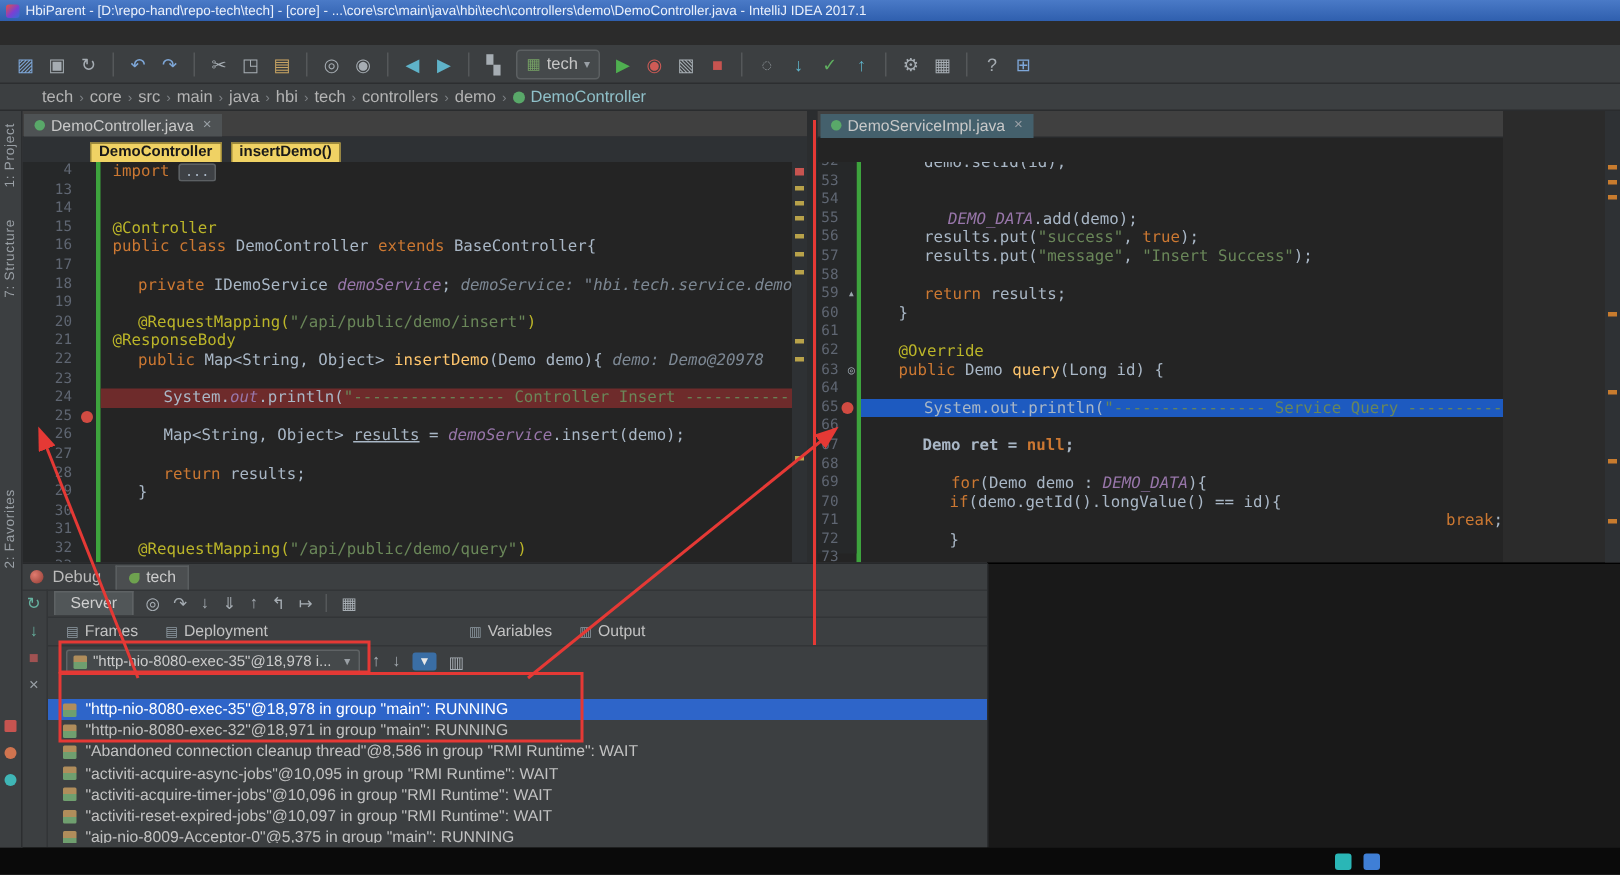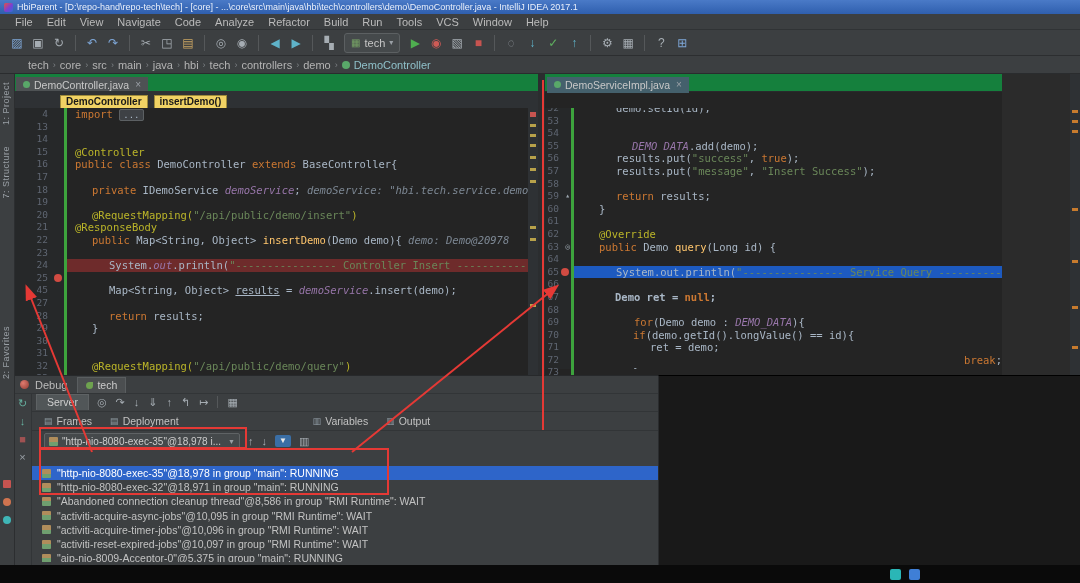--- a/index.html
+++ b/index.html
@@ -33,21 +33,21 @@
   .left-strip{position:absolute;left:0;top:74px;width:14px;height:491px;background:#3c3f41;
     border-right:1px solid #2c2e30;z-index:6;}
   .strip-label{position:absolute;left:1px;writing-mode:vertical-rl;transform:rotate(180deg);
     font-size:9px;color:#9aa0a6;letter-spacing:.5px;}
   .strip-dot{position:absolute;left:3px;width:8px;height:8px;display:inline-block;}
   
   .editor{position:absolute;top:74px;height:301px;background:#242424;}
   #editor-left{left:14px;width:524px;}
   #editor-right{left:545px;width:457px;}
   .splitter{position:absolute;left:538px;top:74px;width:7px;height:301px;background:#2b2d2f;}
-  .tabbar{position:absolute;left:0;top:0;right:0;height:17px;background:#15803d;border-bottom:1px solid #282a2c;}
+  .tabbar{position:absolute;left:0;top:0;right:0;height:17px;background:#404040;border-bottom:1px solid #282a2c;}
   .etab{display:inline-flex;align-items:center;gap:4px;height:16px;padding:0 7px;margin-left:2px;
     background:#4e5254;color:#c8c8c8;font-size:10.5px;}
   #editor-right .etab{background:#44606c;}
   .file-ic{width:7px;height:7px;border-radius:50%;background:#59a869;flex:none;}
   .tab-close{color:#9aa0a6;font-size:10px;margin-left:2px;}
   .crumbrow{position:absolute;left:0;top:17px;right:0;height:17px;background:#2e3134;border-bottom:1px solid #232527;}
   .chip{display:inline-block;margin-top:2px;margin-left:6px;height:12px;line-height:12px;padding:0 5px;
     background:#f0d264;border:1px solid #9e8a3a;color:#191919;font-size:10px;font-weight:bold;}
   #editor-left .chip:first-child{margin-left:46px;}
   #editor-right .chip:first-child{margin-left:35px;}
@@ -134,35 +134,20 @@
 </head>
 <body>
 
 <div id="app">
 
   <div class="titlebar">
     <span class="app-logo"></span>
     <span class="title-text">HbiParent - [D:\repo-hand\repo-tech\tech] - [core] - ...\core\src\main\java\hbi\tech\controllers\demo\DemoController.java - IntelliJ IDEA 2017.1</span>
   </div>
 
-  <div class="menubar" id="menubar">
-      <span class="menu-item">File</span>
-      <span class="menu-item">Edit</span>
-      <span class="menu-item">View</span>
-      <span class="menu-item">Navigate</span>
-      <span class="menu-item">Code</span>
-      <span class="menu-item">Analyze</span>
-      <span class="menu-item">Refactor</span>
-      <span class="menu-item">Build</span>
-      <span class="menu-item">Run</span>
-      <span class="menu-item">Tools</span>
-      <span class="menu-item">VCS</span>
-      <span class="menu-item">Window</span>
-      <span class="menu-item">Help</span>
-    </div>
   <div class="toolbar" id="toolbar">
       <span class="tb-ic" style="color: rgb(126, 167, 216);">▨</span>
       <span class="tb-ic" style="color: rgb(166, 173, 179);">▣</span>
       <span class="tb-ic" style="color: rgb(166, 173, 179);">↻</span>
       <span class="tb-sep"></span>
       <span class="tb-ic" style="color: rgb(126, 167, 216);">↶</span>
       <span class="tb-ic" style="color: rgb(126, 167, 216);">↷</span>
       <span class="tb-sep"></span>
       <span class="tb-ic" style="color: rgb(166, 173, 179);">✂</span>
       <span class="tb-ic" style="color: rgb(166, 173, 179);">◳</span>
@@ -247,21 +232,21 @@
           <div class="g-line"><span class="lnum">16</span></div>
           <div class="g-line"><span class="lnum">17</span></div>
           <div class="g-line"><span class="lnum">18</span></div>
           <div class="g-line"><span class="lnum">19</span></div>
           <div class="g-line"><span class="lnum">20</span></div>
           <div class="g-line"><span class="lnum">21</span></div>
           <div class="g-line"><span class="lnum">22</span></div>
           <div class="g-line"><span class="lnum">23</span></div>
           <div class="g-line"><span class="lnum">24</span></div>
           <div class="g-line"><span class="lnum">25</span><span class="bp"></span></div>
-          <div class="g-line"><span class="lnum">45</span></div>
+          <div class="g-line"><span class="lnum">26</span></div>
           <div class="g-line"><span class="lnum">27</span></div>
           <div class="g-line"><span class="lnum">28</span></div>
           <div class="g-line"><span class="lnum">29</span></div>
           <div class="g-line"><span class="lnum">30</span></div>
           <div class="g-line"><span class="lnum">31</span></div>
           <div class="g-line"><span class="lnum">32</span></div>
           <div class="g-line"><span class="lnum">33</span></div>
         </div>
       <div class="vcsbar"></div>
       <div class="codecol">
@@ -351,21 +336,20 @@
           <div class="c-line" style="padding-left: 8px;"></div>
           <div class="c-line" style="padding-left: 25px;"><span class="tok tok-ann">@Override</span></div>
           <div class="c-line" style="padding-left: 25px;"><span class="tok tok-kw">public </span><span class="tok tok-pln">Demo </span><span class="tok tok-mth">query</span><span class="tok tok-pln">(Long id) {</span></div>
           <div class="c-line" style="padding-left: 8px;"></div>
           <div class="c-line bg-exec" style="padding-left: 42px;"><span class="tok tok-pln">System.out.println(</span><span class="tok tok-str">"---------------- Service Query ----------------"</span><span class="tok tok-pln">);</span></div>
           <div class="c-line" style="padding-left: 8px;"></div>
           <div class="c-line" style="padding-left: 41px; font-weight: bold;"><span class="tok tok-pln">Demo ret = </span><span class="tok tok-kw">null</span><span class="tok tok-pln">;</span></div>
           <div class="c-line" style="padding-left: 8px;"></div>
           <div class="c-line" style="padding-left: 60px;"><span class="tok tok-kw">for</span><span class="tok tok-pln">(Demo demo : </span><span class="tok tok-fld">DEMO_DATA</span><span class="tok tok-pln">){</span></div>
           <div class="c-line" style="padding-left: 59px;"><span class="tok tok-kw">if</span><span class="tok tok-pln">(demo.getId().longValue() == id){</span></div>
-          <div class="c-line" style="padding-left: 76px;"><span class="tok tok-pln">ret = demo;</span></div>
           <div class="c-line" style="padding-left: 76px; text-align: right;"><span class="tok tok-kw">break</span><span class="tok tok-pln">;</span></div>
           <div class="c-line" style="padding-left: 59px;"><span class="tok tok-pln">}</span></div>
         </div>
     </div>
   </div>
 
   <div class="right-stripe">
     <span class="stripe-mark" style="top:36px"></span>
     <span class="stripe-mark" style="top:46px"></span>
     <span class="stripe-mark" style="top:56px"></span>

